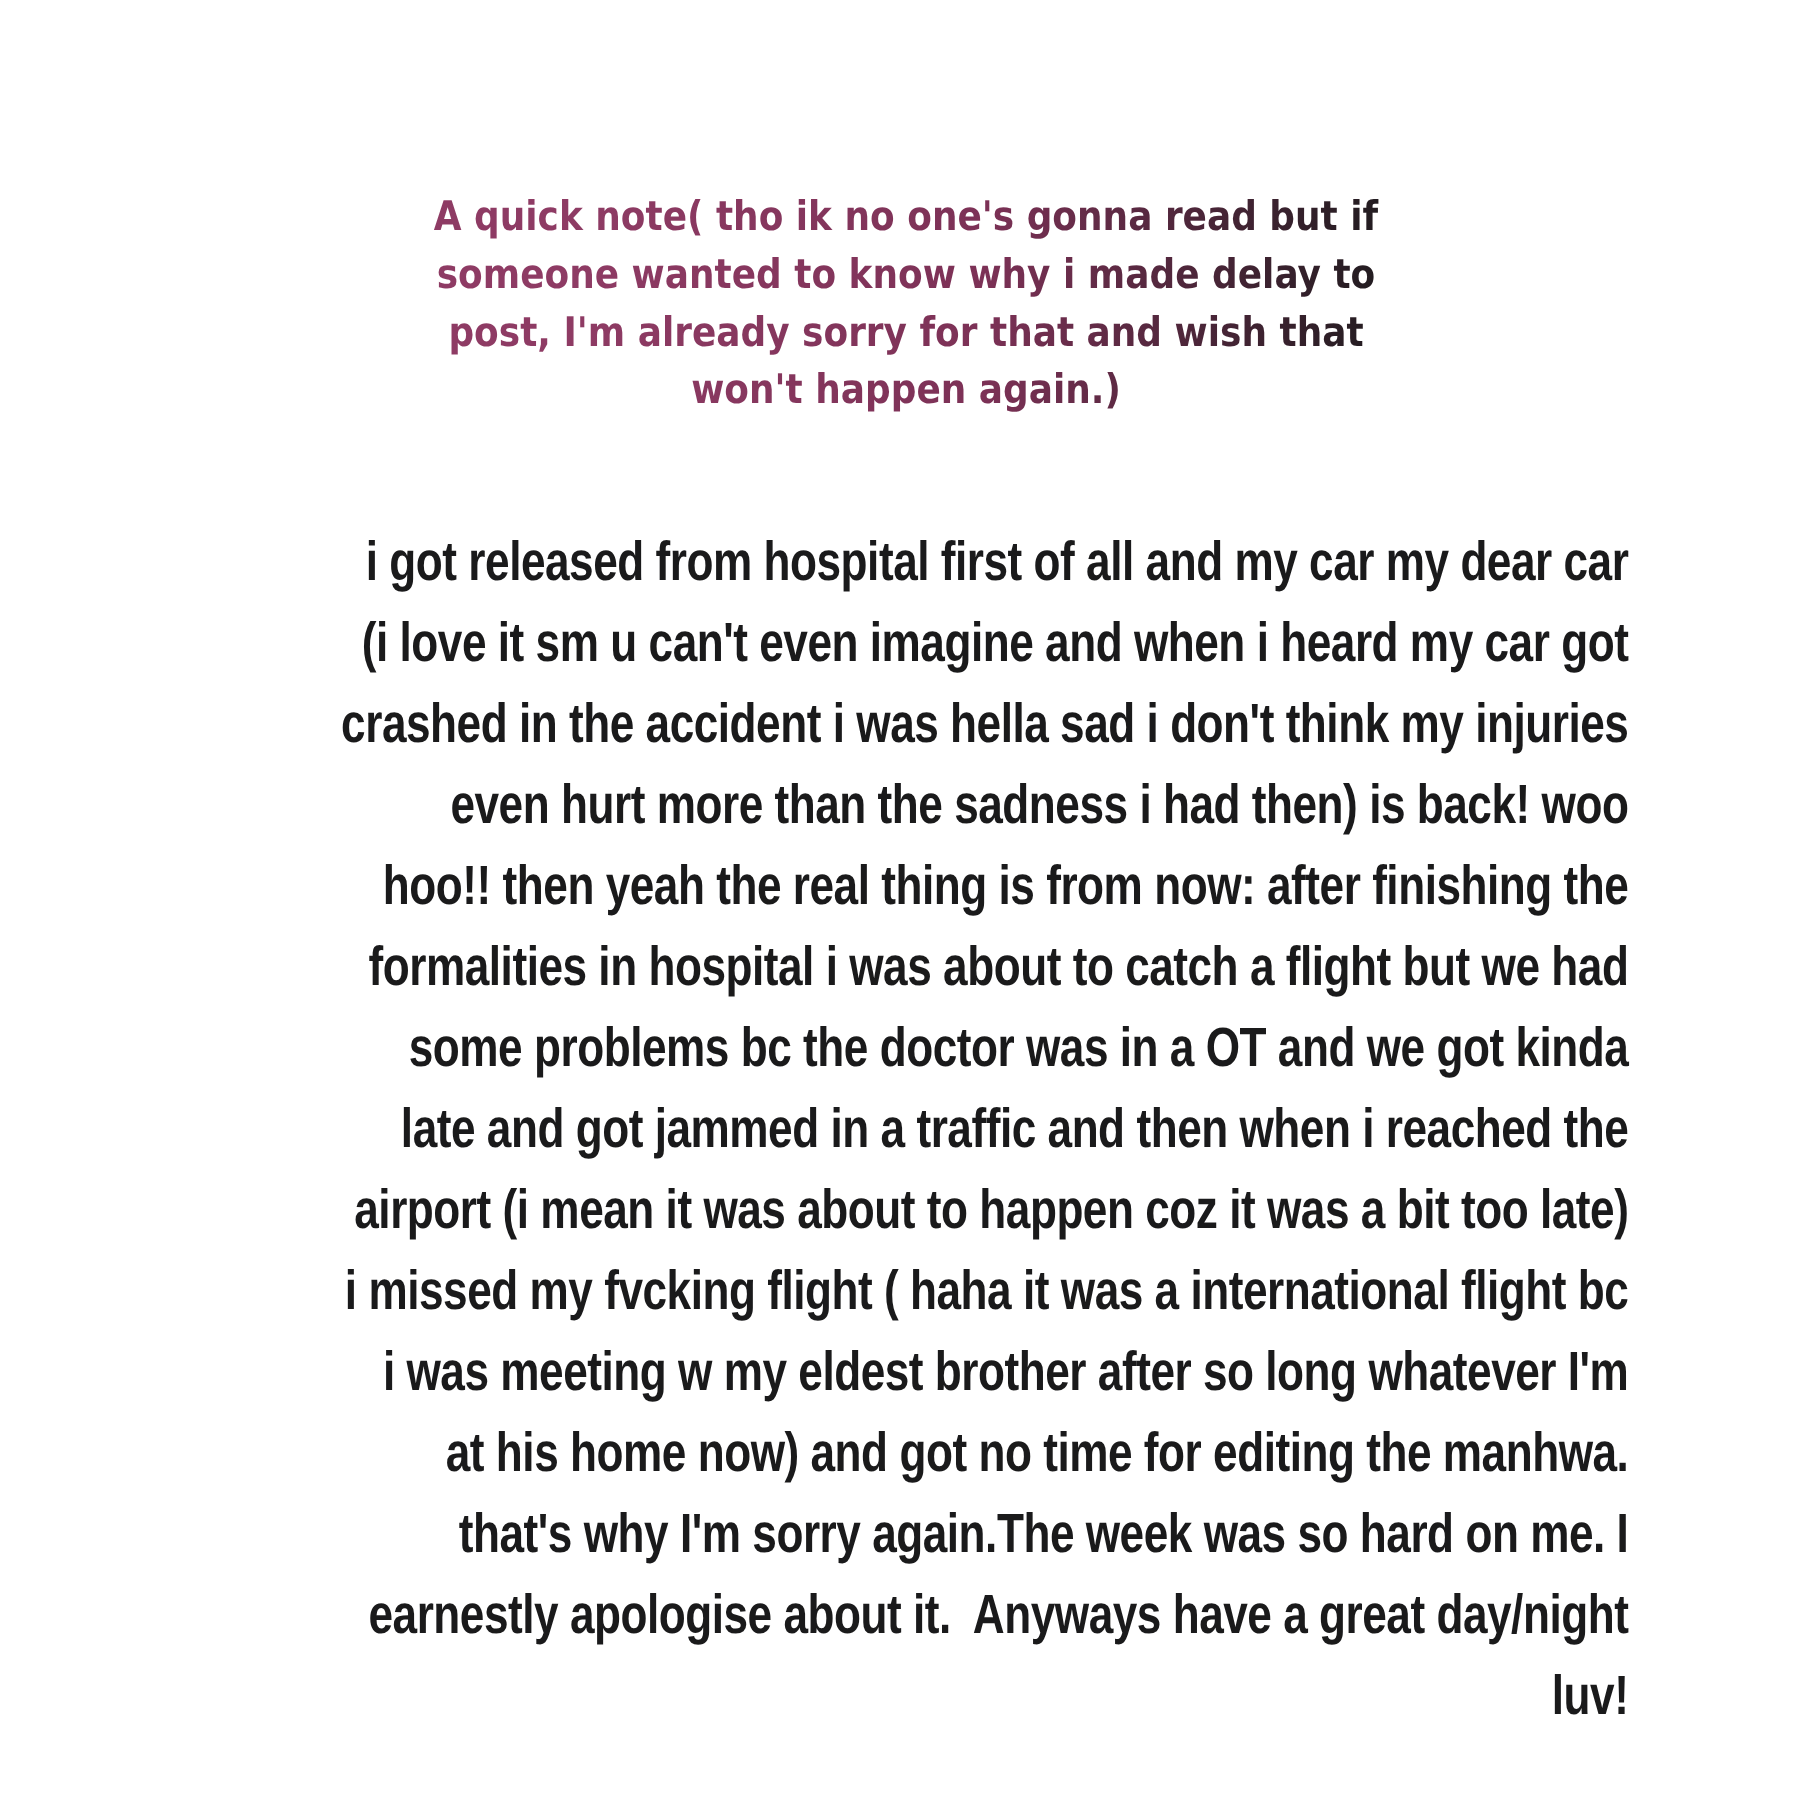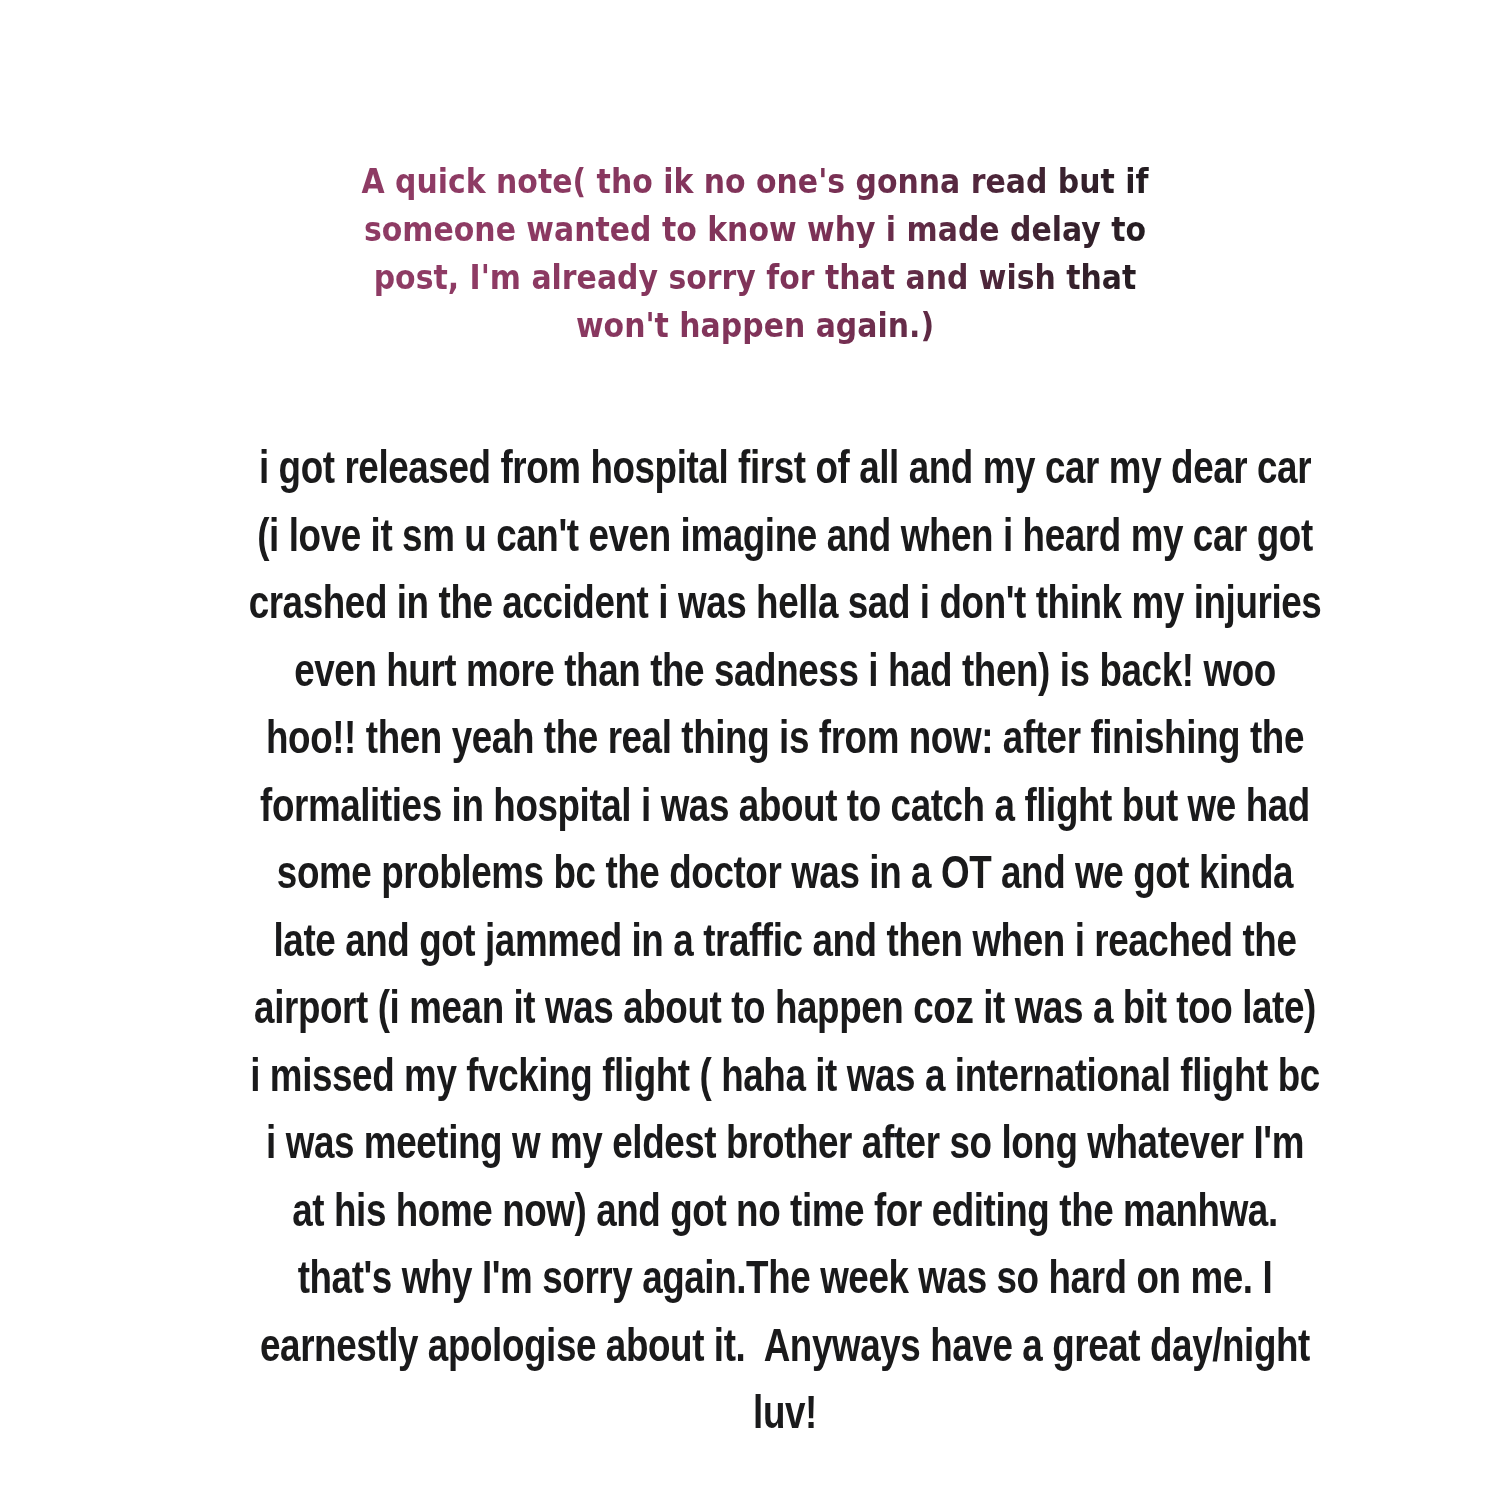--- a/index.html
+++ b/index.html
@@ -42,21 +42,21 @@
     color: transparent;
     -webkit-text-fill-color: transparent;
   }
 
   
   .note-body {
     position: absolute;
     top: 434px;
     left: 70px;
     width: 1430px;
-    text-align: center;
+    text-align: right;
     font-family: "Liberation Sans", sans-serif;
     font-weight: 700;
     font-size: 46px;
     line-height: 67.5px;
     letter-spacing: -0.5px;
   }
   .b-line {
     white-space: pre;
     transform: scaleX(0.80);
     transform-origin: 50% 50%;

